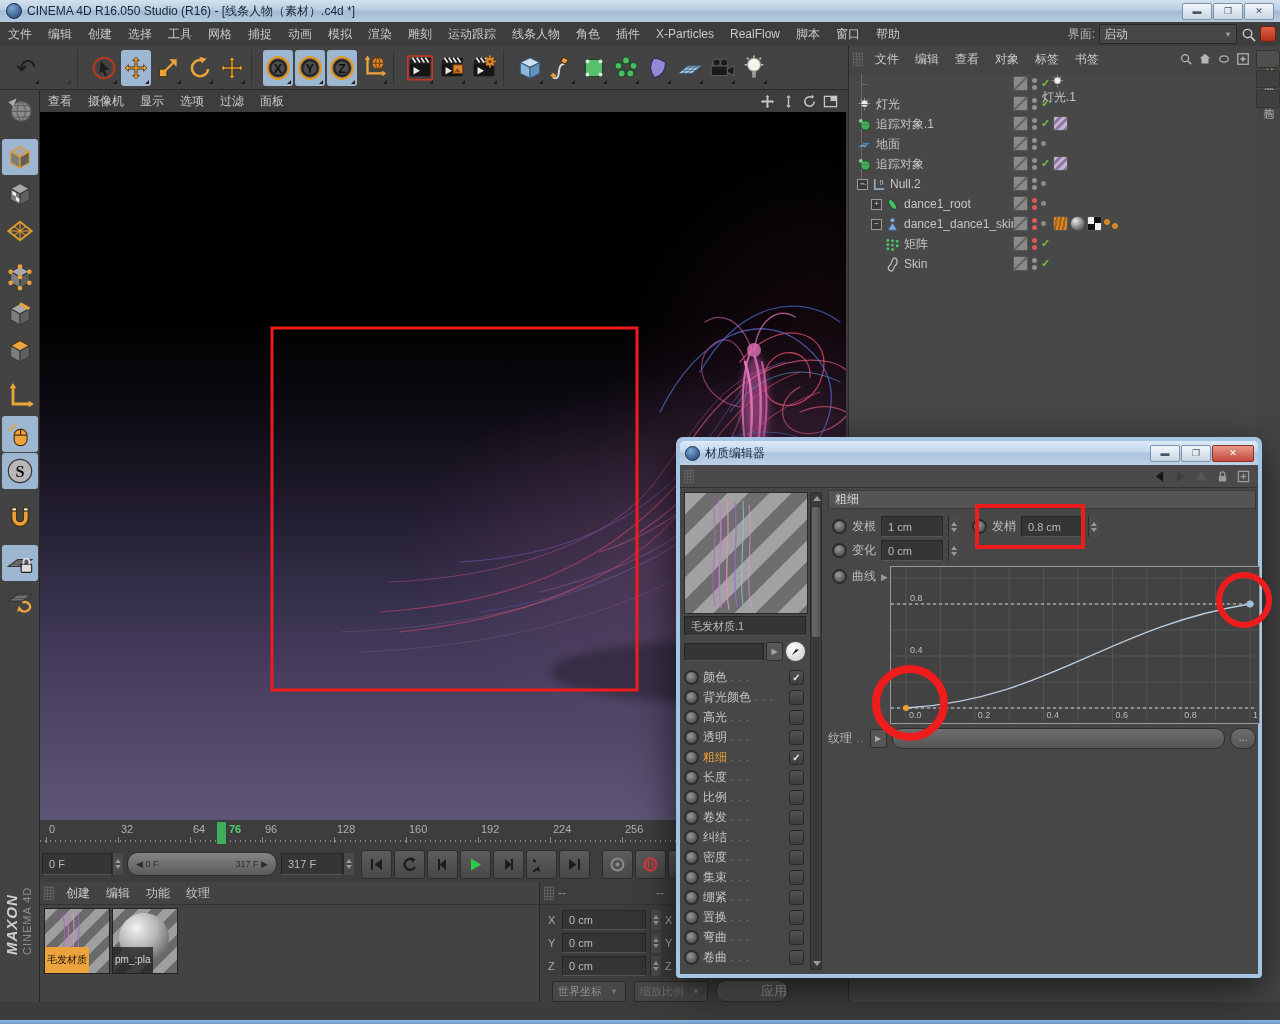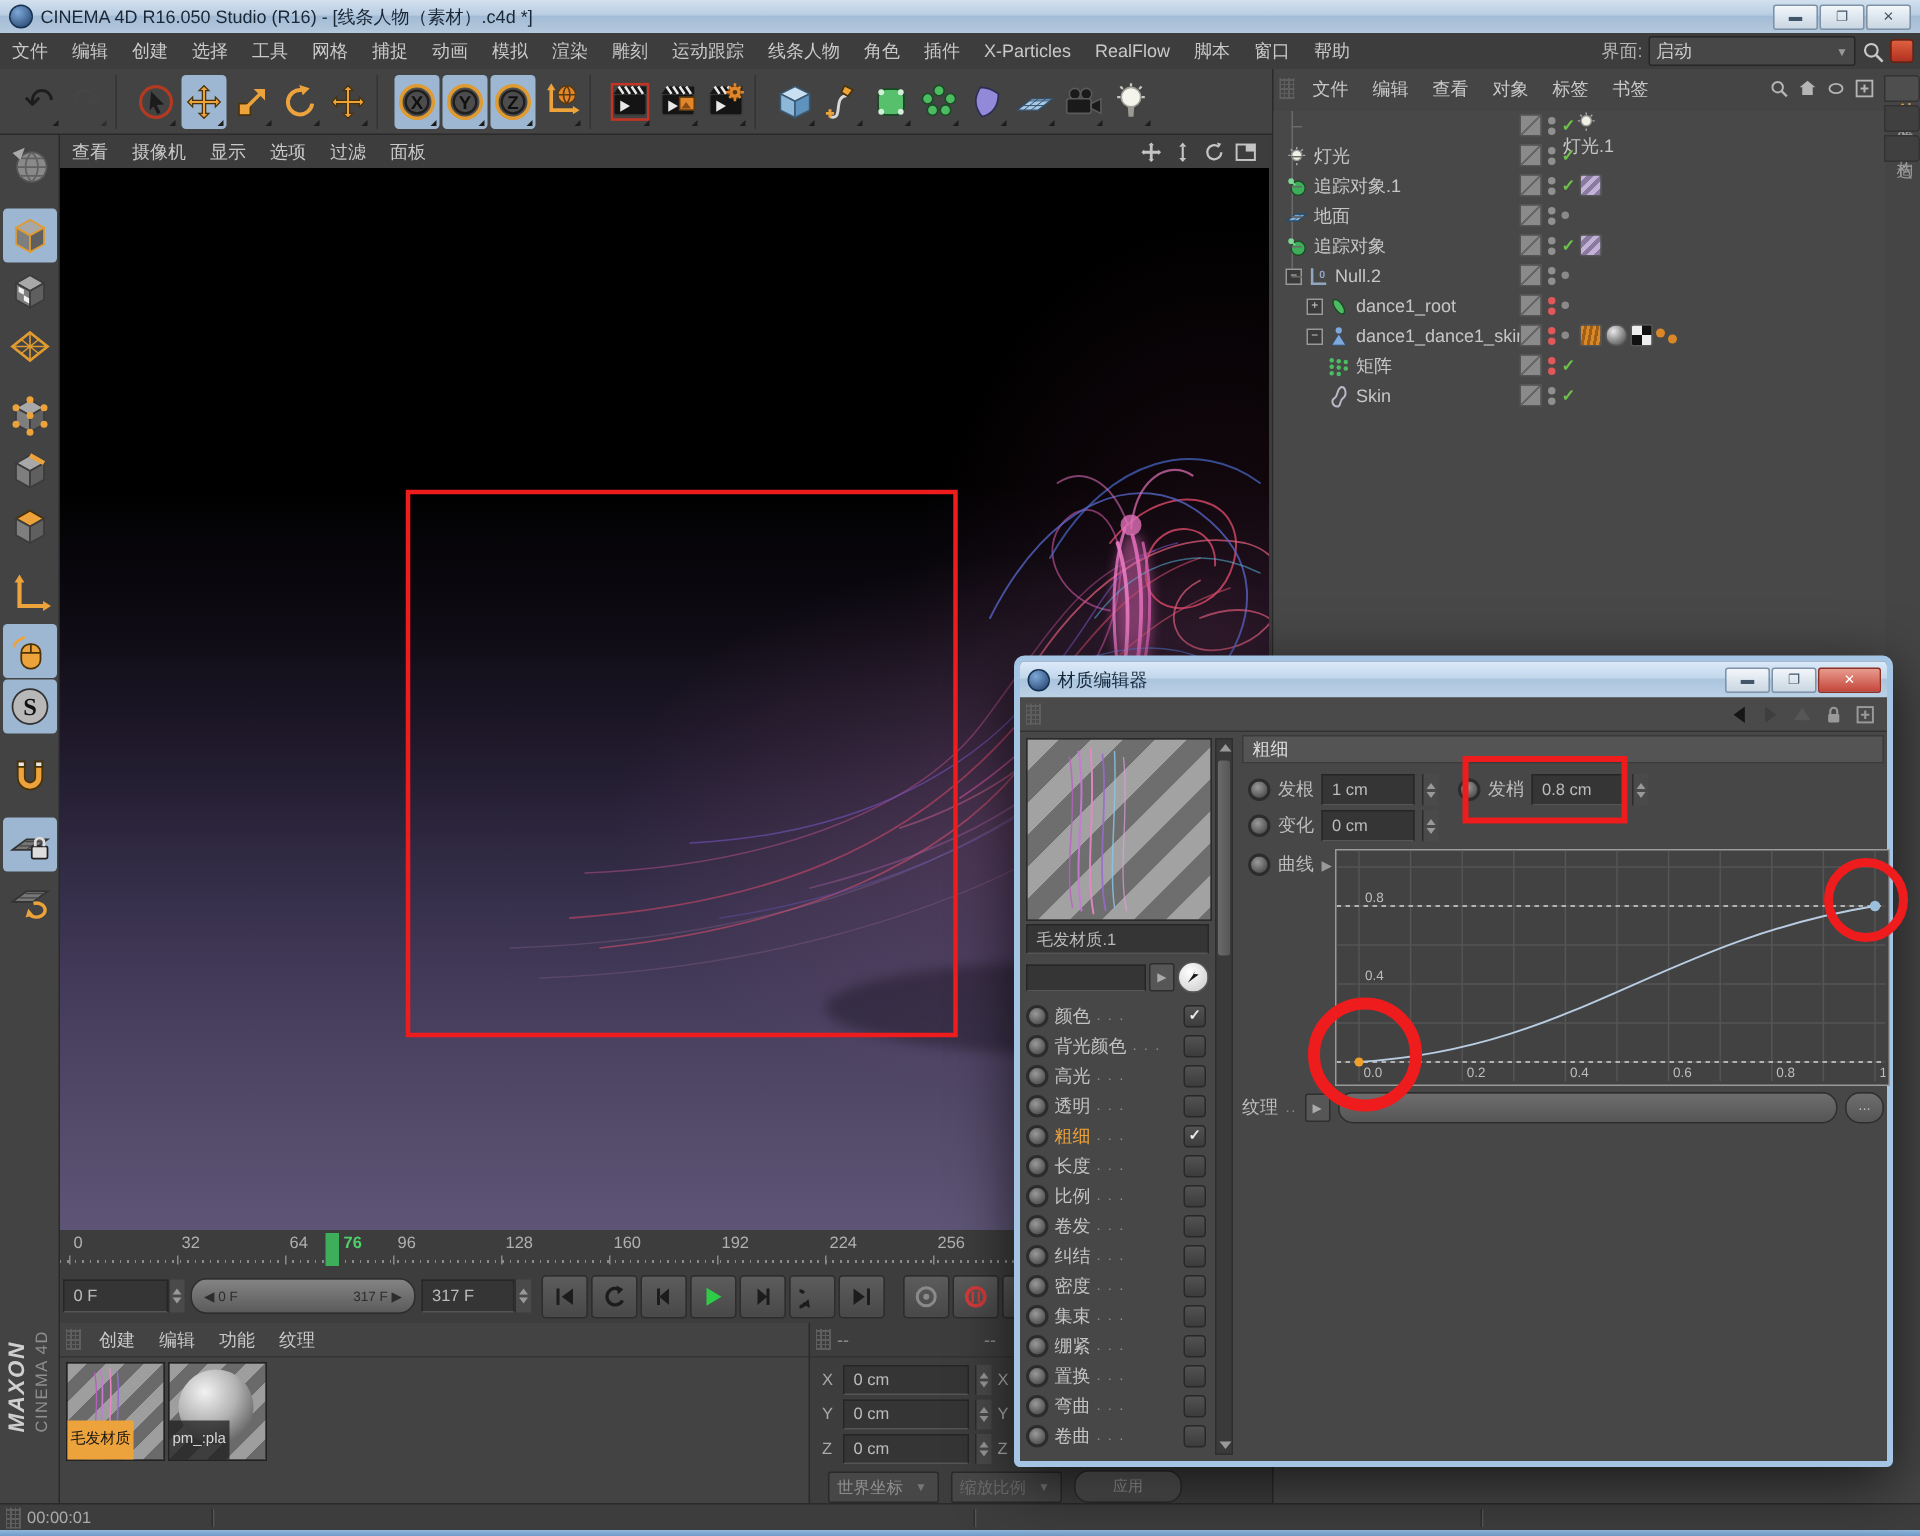--- a/index.html
+++ b/index.html
@@ -79,21 +79,21 @@
   .swatch{position:absolute;top:26px;width:64px;height:64px;border:1px solid #222;}
   .swatch .lab{position:absolute;left:0;bottom:0;font-size:10px;padding:7px 2px;line-height:1.2;}
   #coords{left:540px;top:882px;width:740px;height:120px;background:#3d3d3d;}
   .coord-row{position:absolute;display:flex;align-items:center;gap:4px;}
   .coord-ax{width:10px;color:#aaa;font-size:11px;}
   #coord-bottom{position:absolute;left:12px;top:98px;display:flex;gap:8px;align-items:center;}
   .dd{height:19px;background:#474747;border:1px solid #2a2a2a;border-radius:2px;color:#8e8e8e;
     display:flex;align-items:center;padding:0 5px;font-size:11px;gap:8px;}
   .dd .arr{font-size:8px;color:#777;}
   #apply-btn{height:20px;width:70px;border-radius:10px;background:linear-gradient(#5c5c5c,#494949);
-    border:1px solid #2d2d2d;color:#9a9a9a;display:flex;align-items:center;justify-content:center;font-size:10px;}
+    border:1px solid #2d2d2d;color:#9a9a9a;display:flex;align-items:center;justify-content:flex-end;font-size:13px;}
   
   #right-panel{left:848px;top:46px;width:432px;height:956px;background:#454545;border-left:1px solid #2a2a2a;box-sizing:border-box;}
   #om-menu{display:flex;align-items:center;height:26px;}
   #om-icons{margin-left:auto;display:flex;gap:5px;padding-right:30px;}
   #om-icons svg{width:14px;height:14px;}
   #om-tree{position:absolute;left:0;top:28px;width:408px;height:380px;background:#484848;}
   .om-row{position:relative;height:20px;display:flex;align-items:center;}
   .om-row .oname{color:#c6c6c6;font-size:12px;margin-left:4px;white-space:nowrap;}
   .om-icon svg{width:15px;height:15px;display:block;}
   .expander{width:9px;height:9px;border:1px solid #999;background:#3a3a3a;color:#ccc;font-size:8px;line-height:7px;
@@ -970,27 +970,20 @@
           </span>
         </div>
       </div>
     <div id="side-tabs">
         <div class="side-tab active">对象</div>
         <div class="side-tab">内容浏览器</div>
         <div class="side-tab">构造</div>
       </div>
   </div>
 
-  <div class="abs" id="statusbar">
-    <span class="handle"></span>
-    <span>00:00:01</span>
-    <span class="sdiv" style="margin-left:80px;"></span>
-    <span class="sdiv" style="margin-left:500px;"></span>
-    <span class="sdiv" style="margin-left:330px;"></span>
-  </div>
   <div class="abs" id="aero-bottom"></div>
 
   <div class="abs" id="dialog">
     <div id="dlg-title">
       <span style="margin:0 5px;width:13px;height:13px;border-radius:50%;
         background:radial-gradient(circle at 35% 30%,#7da8d8,#1e3c66);display:inline-block;border:1px solid #163050;"></span>
       <span>材质编辑器</span>
       <span style="margin-left:auto;display:flex;padding-right:4px;">
         <span class="winbtn">▬</span>
         <span class="winbtn">❐</span>

